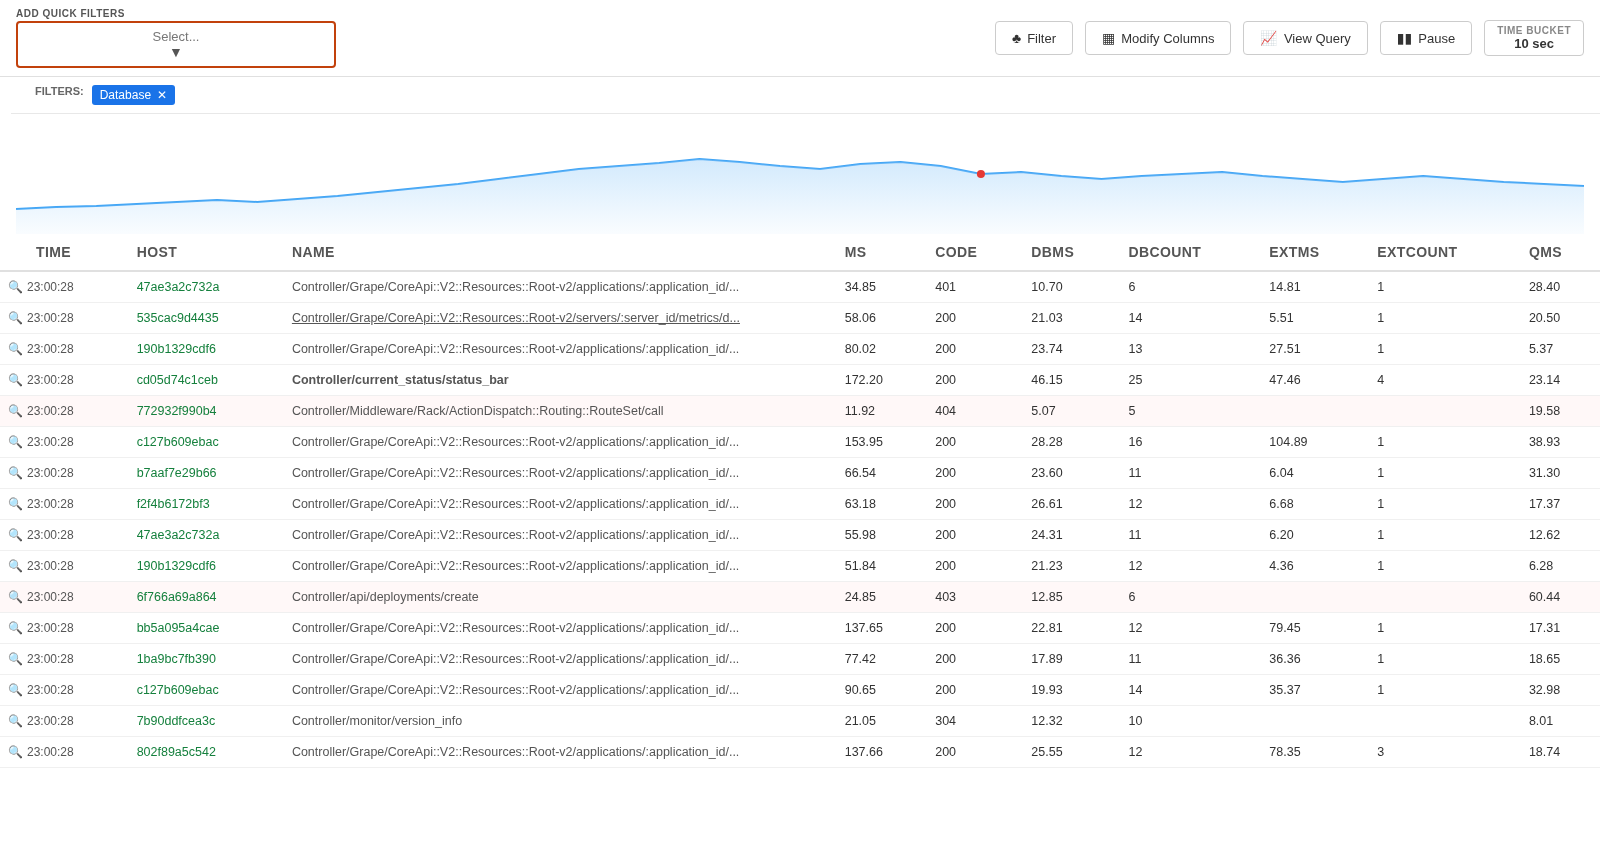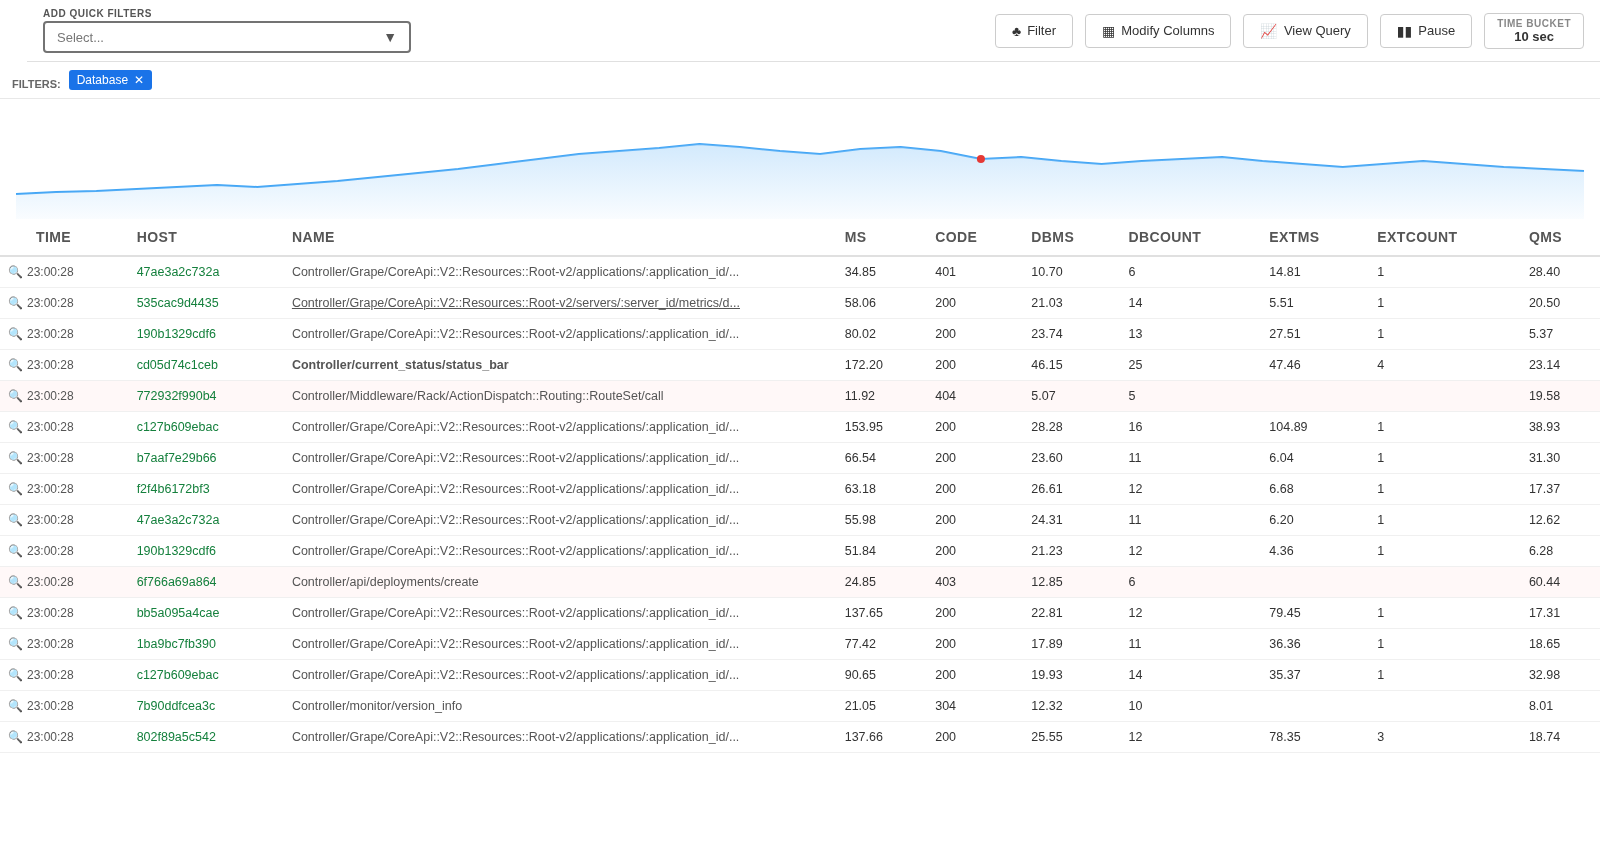--- a/index.html
+++ b/index.html
@@ -5,21 +5,20 @@
     * { box-sizing: border-box; margin: 0; padding: 0; }
     body { font-family: -apple-system, BlinkMacSystemFont, 'Segoe UI', Arial, sans-serif; background: #fff; font-size: 13px; color: #333; }
 
     .top-bar {
       display: flex;
       align-items: center;
       padding: 8px 16px;
       border-bottom: 1px solid #e0e0e0;
       background: #fff;
       gap: 12px;
-      margin-left: 27px;
     }
 
     .quick-filter-container {
       position: relative;
       display: flex;
       flex-direction: column;
     }
 
     .quick-filter-label {
       font-size: 10px;
@@ -27,26 +26,27 @@
       color: #555;
       text-transform: uppercase;
       letter-spacing: 0.5px;
       margin-bottom: 2px;
     }
 
     .quick-filter-select {
       display: flex;
       align-items: center;
       justify-content: space-between;
-      border: 2px solid #737373;
+      border: 2px solid #c2410c;
       border-radius: 4px;
       padding: 6px 12px;
-      width: 368px;
+      width: 320px;
       cursor: pointer;
       background: #fff;
+      flex-direction: column;
     }
 
     .quick-filter-select span {
       color: #777;
       font-size: 13px;
     }
 
     .quick-filter-select .chevron {
       color: #555;
       font-size: 14px;
@@ -92,24 +92,25 @@
     }
 
     .time-bucket-btn .value {
       font-size: 13px;
       color: #333;
       font-weight: 600;
     }
 
     .filters-bar {
       display: flex;
-      align-items: flex-end;
-      padding: 8px 12px;
+      align-items: flex-start;
+      padding: 8px 24px;
       gap: 8px;
       border-bottom: 1px solid #e8e8e8;
+      margin-left: 11px;
     }
 
     .filters-label {
       font-size: 11px;
       font-weight: 600;
       color: #666;
       text-transform: uppercase;
     }
 
     .filter-tag {

